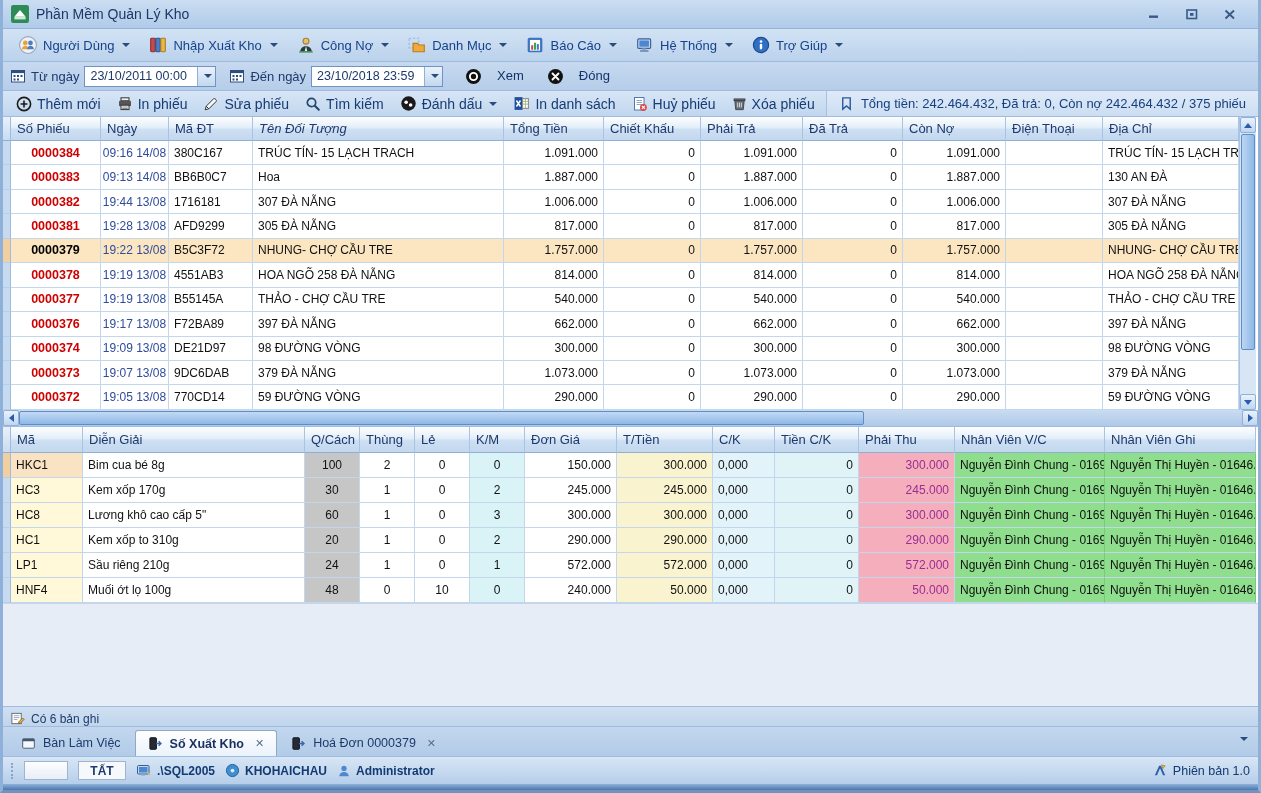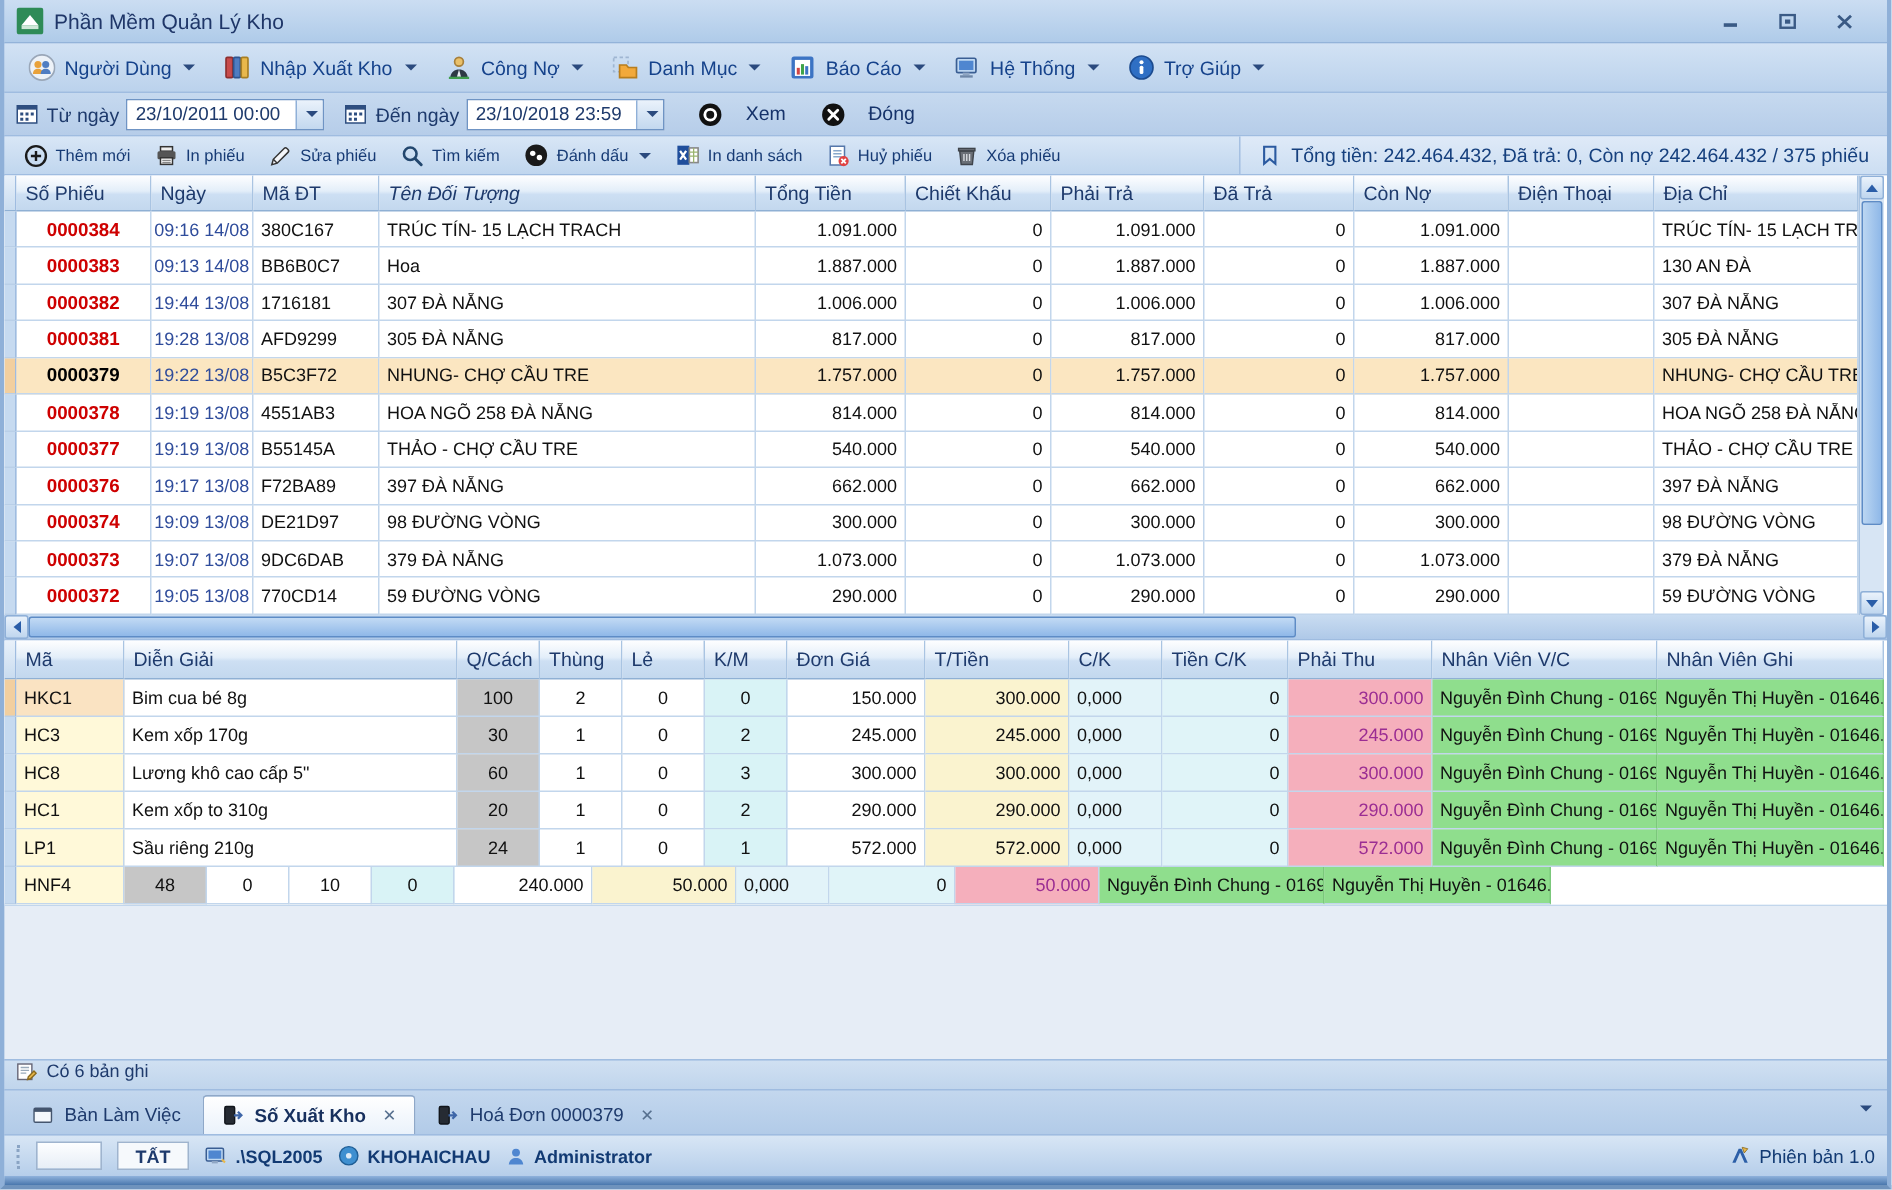--- a/index.html
+++ b/index.html
@@ -28,21 +28,21 @@
                background:linear-gradient(#C6D9EF,#B6CDE9); border-bottom:1px solid #9FBCE0; }
   .combo { display:flex; height:21px; border:1px solid #6F94C4; background:#fff; margin-right:8px; }
   .combo input { border:0; outline:none; width:112px; padding:0 5px; font-family:inherit; font-size:12.5px; color:#1E3A6C; }
   .combo .drop { width:18px; background:linear-gradient(#EAF2FB,#C3D8EF); border-left:1px solid #8FB0D8;
                  display:flex; align-items:center; justify-content:center; }
   .flt-btn { display:flex; gap:15px; padding:2px 9px; color:#15326A; }
 
   
   .toolbar { height:26px; flex:0 0 26px; display:flex; align-items:stretch; padding-left:5px;
              background:linear-gradient(#D8E6F6,#C0D6EE); border-bottom:1px solid #9FBCE0; }
-  .tb-btn { display:flex; align-items:center; gap:5px; padding:0 8px; color:#173B75; font-size:11px; }
+  .tb-btn { display:flex; align-items:center; gap:5px; padding:0 8px; color:#173B75; font-size:14px; }
   .totals { margin-left:auto; display:flex; align-items:center; gap:7px; padding:0 12px;
             background:linear-gradient(#DFEAF8,#CCDEF2); border-left:1px solid #A5C0E2; color:#16407E; }
 
   
   .grid-main { height:293px; flex:0 0 293px; position:relative; background:#fff; overflow:hidden; }
   .grid-det  { height:176px; flex:0 0 176px; position:relative; background:#fff; overflow:hidden; }
   .g-head { display:flex; height:24px; }
   .grid-det .g-head { height:26px; }
   .g-hcell { display:flex; align-items:center; padding:0 6px; font-size:13px; color:#1E3A6C; white-space:nowrap; overflow:hidden;
              background:linear-gradient(#FEFEFF,#E3EEF9 45%,#CDDFF3 55%,#C3D8EE);
@@ -84,21 +84,21 @@
   .tri-rt { width:0;height:0;border-top:4px solid transparent;border-bottom:4px solid transparent;border-left:5px solid #2A5DA8; }
   .vthumb { flex:0 0 216px; margin:1px; background:linear-gradient(90deg,#BBD6F2,#8FB8E8); border:1px solid #5E8CC6; border-radius:2px; }
   .vtrack { flex:1; }
   .hscroll { height:17px; flex:0 0 17px; display:flex; align-items:stretch; background:linear-gradient(#C9DCF1,#AFC9E8);
              border-bottom:1px solid #9FBCE0; }
   .hthumb { flex:0 0 845px; margin:1px 0; background:linear-gradient(#C2DAF4,#8FB8E8); border:1px solid #5E8CC6; border-radius:2px; }
   .htrack { flex:1; }
 
   
   .filler { flex:1 1 auto; background:#E6EDF6; border-top:1px solid #C2D6EC; }
-  .recordbar { height:20px; flex:0 0 20px; display:flex; align-items:flex-start; gap:6px; padding:0 7px;
+  .recordbar { height:20px; flex:0 0 20px; display:flex; align-items:flex-end; gap:6px; padding:0 7px;
                background:linear-gradient(#D0E0F2,#C0D5EC); border-top:1px solid #9FBCE0; color:#1E3A6C; font-size:12px; }
   .tabbar { height:30px; flex:0 0 30px; display:flex; align-items:flex-end; gap:2px; padding:3px 6px 0 6px;
             background:linear-gradient(#C3D7EE,#B2CBE8); border-top:1px solid #9FBCE0; position:relative; }
   .tab { display:flex; align-items:center; gap:7px; padding:4px 12px; color:#1E3A6C; font-size:12.5px; height:26px; }
   .tab.active { background:linear-gradient(#FFFFFF,#EAF2FB); border:1px solid #8FA8C8; border-bottom:0;
                 border-radius:3px 3px 0 0; font-weight:bold; color:#17305E; }
   .tab-close { color:#57708F; font-size:11px; padding-left:4px; }
   .tab-drop { position:absolute; right:10px; top:10px; }
   .statusbar { height:28px; flex:0 0 28px; display:flex; align-items:center; gap:10px; padding:0 8px;
                background:linear-gradient(#D8E6F5,#B6CEEA); border-top:1px solid #9FBCE0; }
@@ -660,20 +660,21 @@
           <div class="g-cell d-ttien" style="width: 96px;">572.000</div>
           <div class="g-cell d-ck" style="width: 62px;">0,000</div>
           <div class="g-cell d-tienck" style="width: 84px;">0</div>
           <div class="g-cell d-phaithu" style="width: 96px;">572.000</div>
           <div class="g-cell d-nv" style="width: 150px;">Nguyễn Đình Chung - 0169...</div>
           <div class="g-cell d-nv" style="width: 151px;">Nguyễn Thị Huyền - 01646...</div>
         </div>
         <div class="g-row">
           <div class="g-ind"></div>
           <div class="g-cell d-ma" style="width: 72px;">HNF4</div>
+          <div class="g-cell" style="width: 222px;">Muối ớt lọ 100g</div>
           <div class="g-cell d-qcach" style="width: 55px;">48</div>
           <div class="g-cell d-center" style="width: 55px;">0</div>
           <div class="g-cell d-center" style="width: 55px;">10</div>
           <div class="g-cell d-km" style="width: 55px;">0</div>
           <div class="g-cell d-num" style="width: 92px;">240.000</div>
           <div class="g-cell d-ttien" style="width: 96px;">50.000</div>
           <div class="g-cell d-ck" style="width: 62px;">0,000</div>
           <div class="g-cell d-tienck" style="width: 84px;">0</div>
           <div class="g-cell d-phaithu" style="width: 96px;">50.000</div>
           <div class="g-cell d-nv" style="width: 150px;">Nguyễn Đình Chung - 0169...</div>

